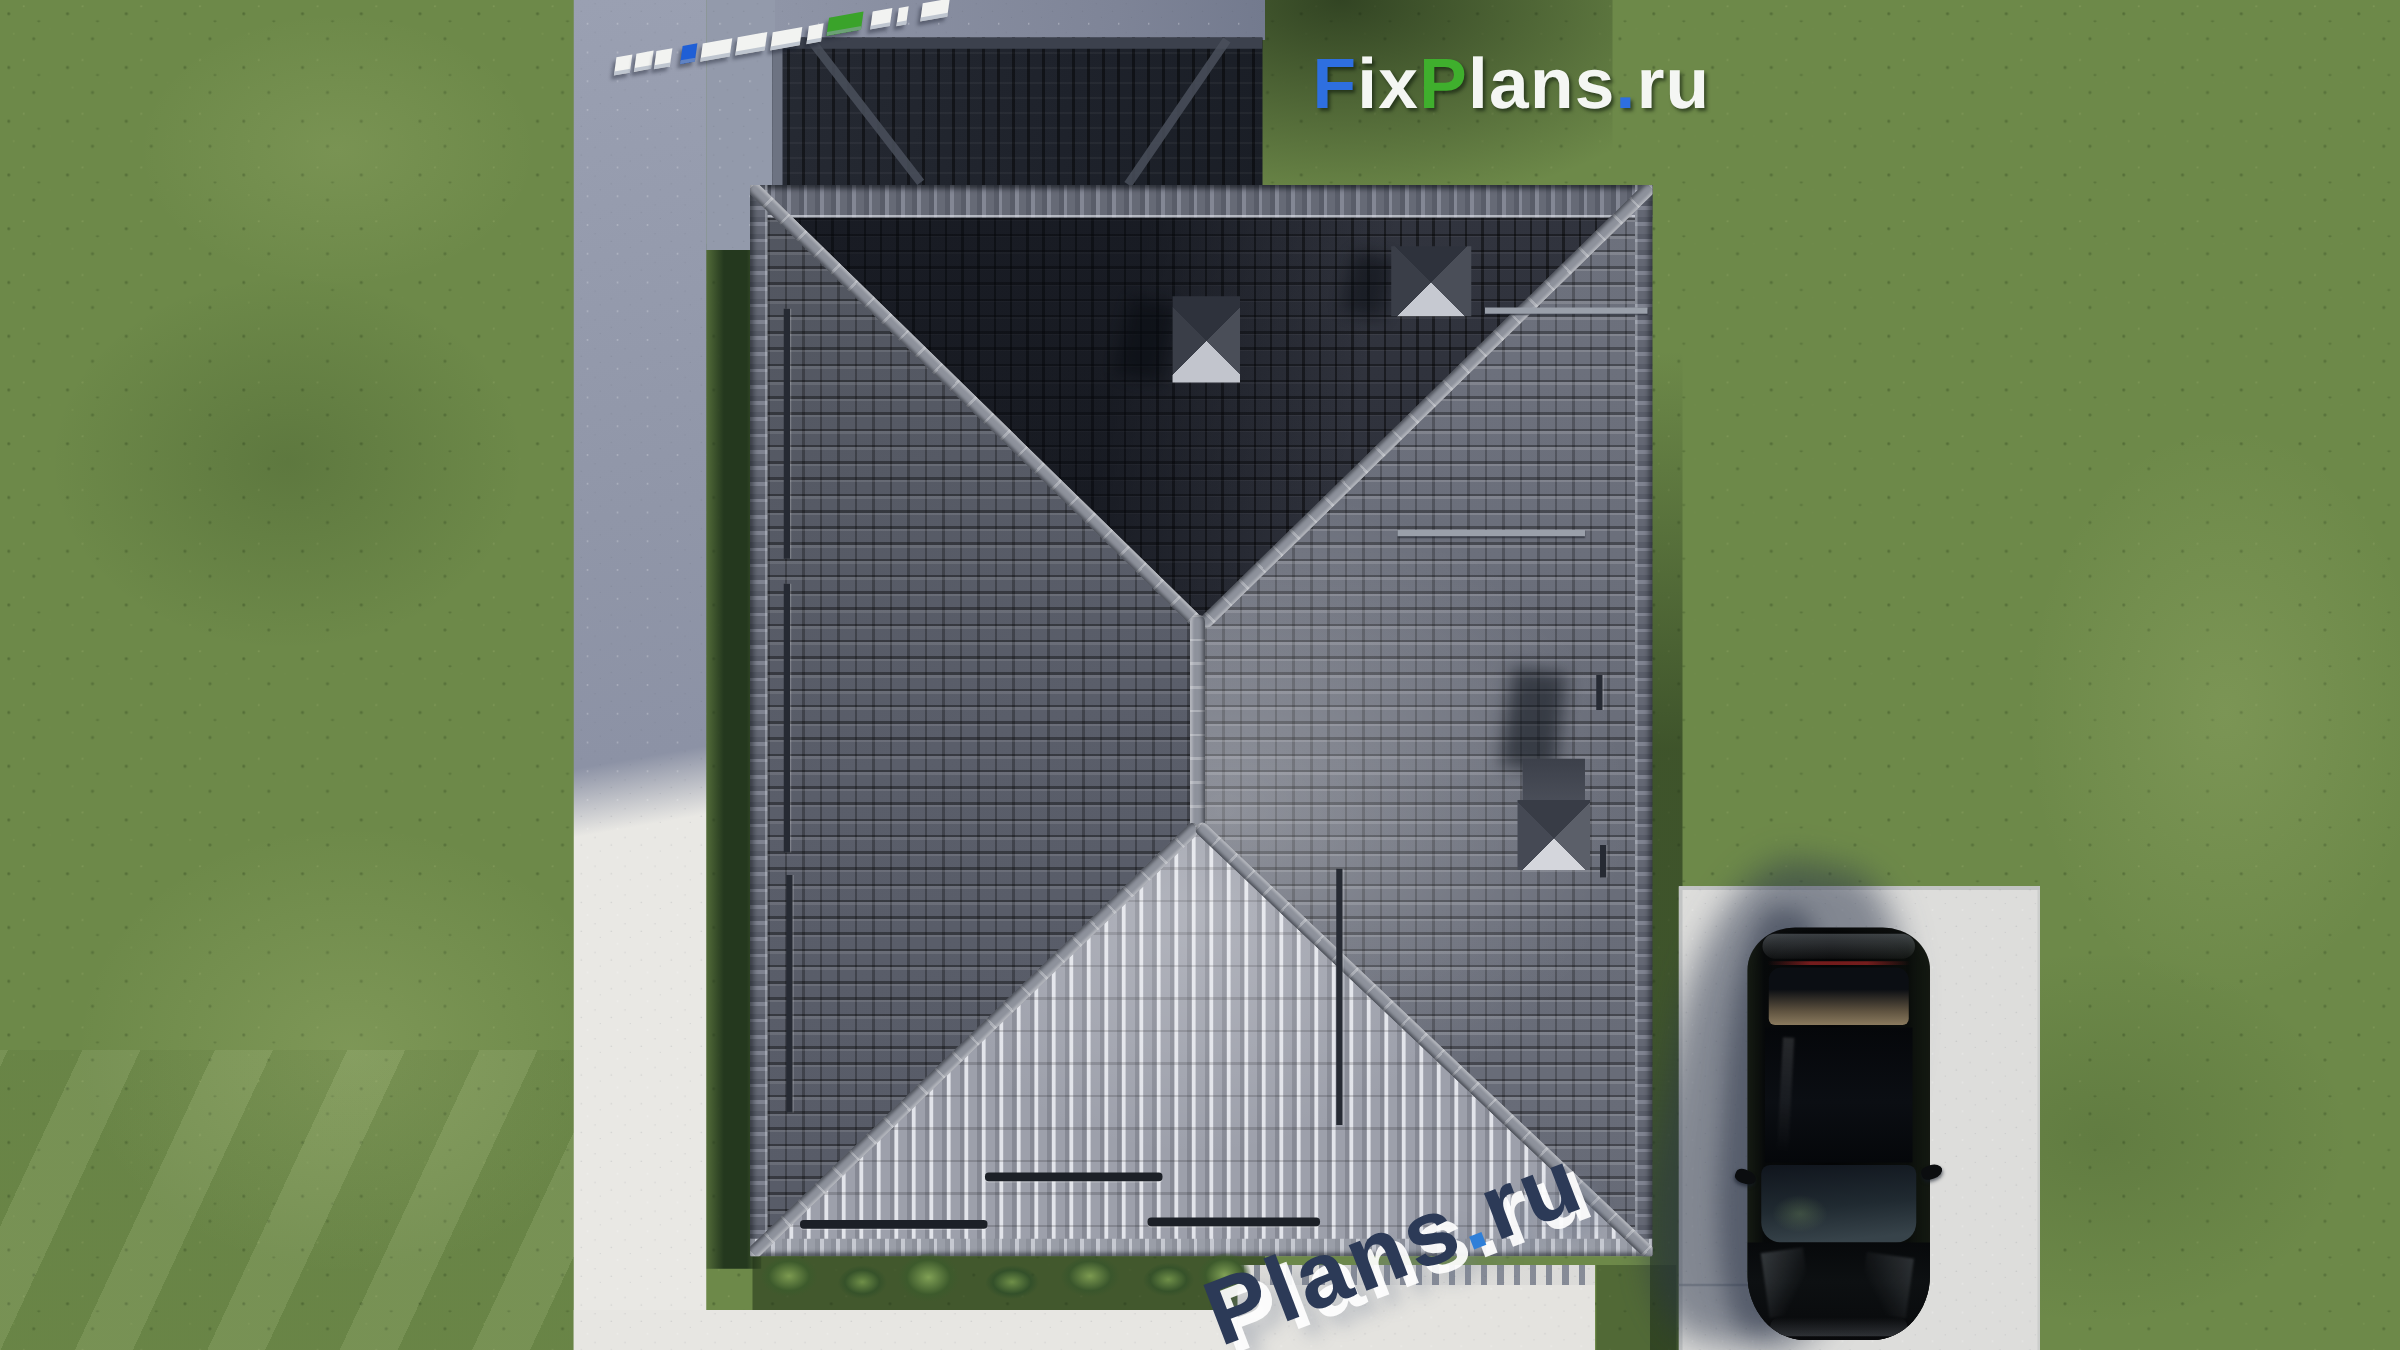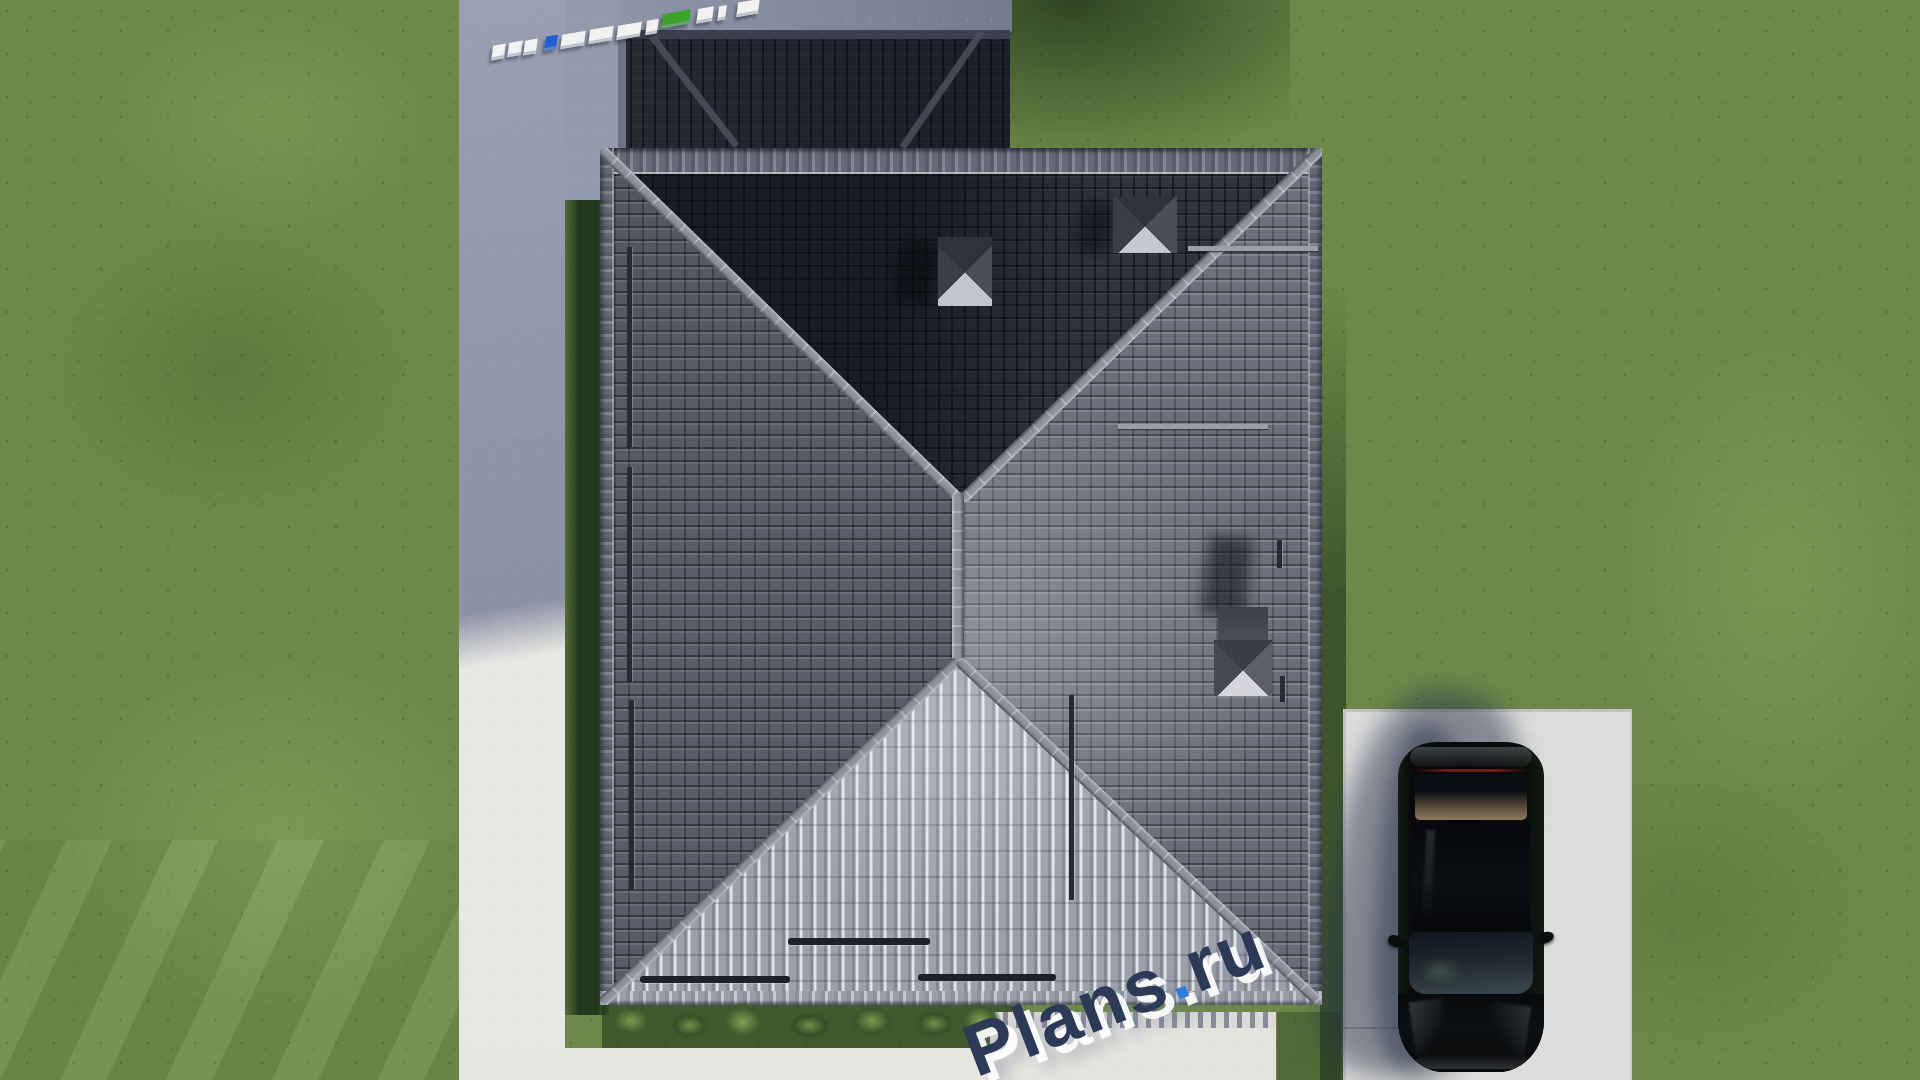--- a/index.html
+++ b/index.html
@@ -217,18 +217,21 @@
   <div class="blk" style="left:545px;top:36px;width:12px;background:#1f5fd6;"></div>
   <div class="blk" style="left:561px;top:33px;width:24px;"></div>
   <div class="blk" style="left:589px;top:28px;width:24px;"></div>
   <div class="blk" style="left:617px;top:24px;width:24px;"></div>
   <div class="blk" style="left:646px;top:20px;width:12px;"></div>
   <div class="blk" style="left:662px;top:12px;width:28px;background:#3aa32a;"></div>
   <div class="blk" style="left:697px;top:8px;width:16px;"></div>
   <div class="blk" style="left:718px;top:6px;width:8px;"></div>
   <div class="blk" style="left:737px;top:1px;width:22px;"></div>
 
+  <div class="abs wm-top">
+    <span class="b">F</span><span class="w">ix</span><span class="g">P</span><span class="w">lans</span><span class="b">.</span><span class="w">ru</span>
+  </div>
 
   <div class="abs wm-bottom">
     <span>Plans</span><span class="b">.</span><span>ru</span>
   </div>
 
 </div>
 
 </body></html>

